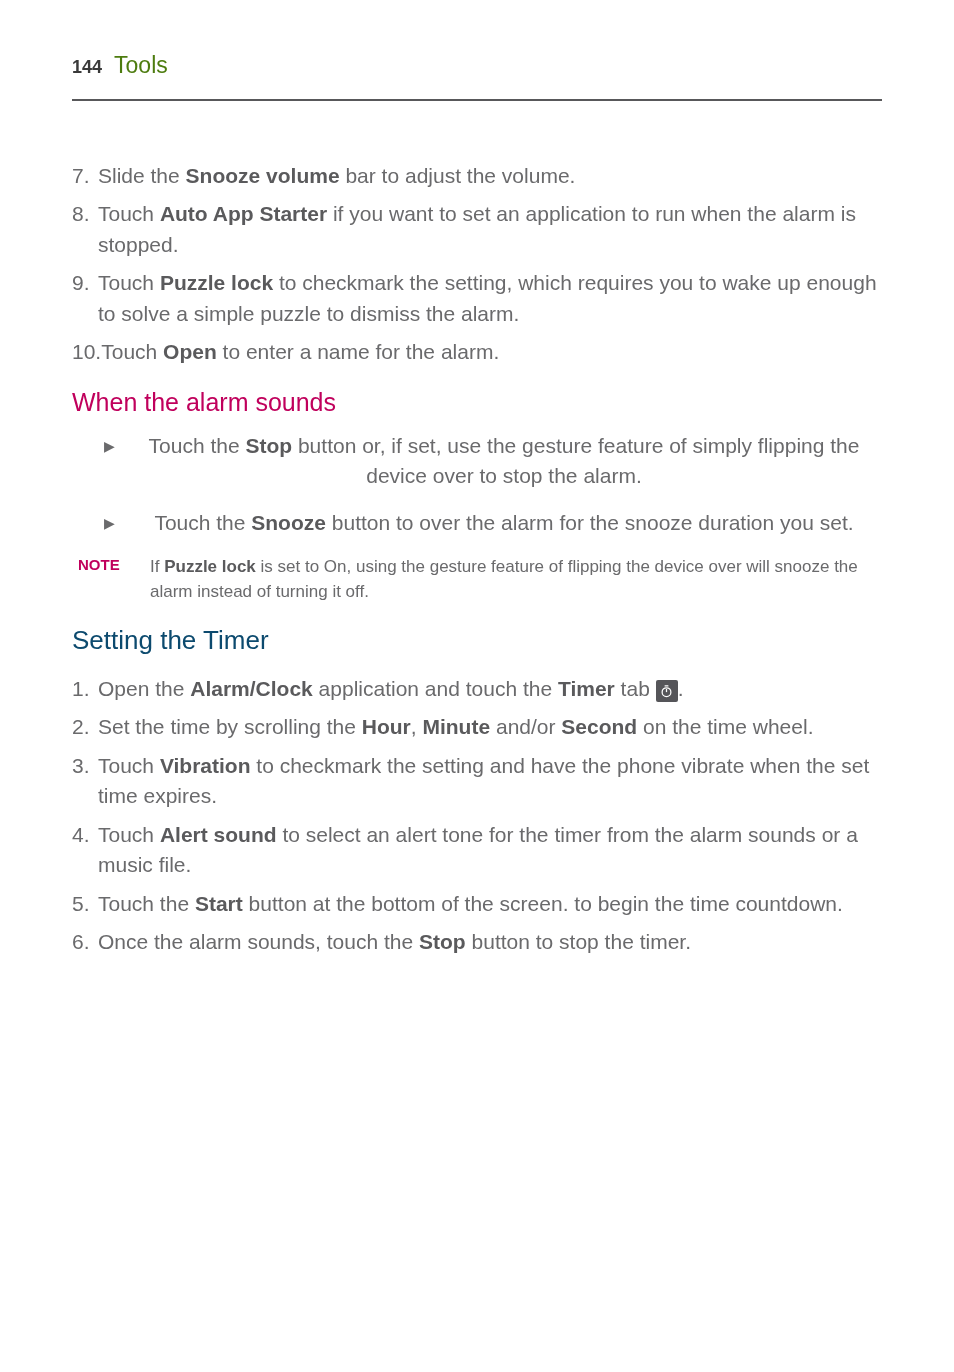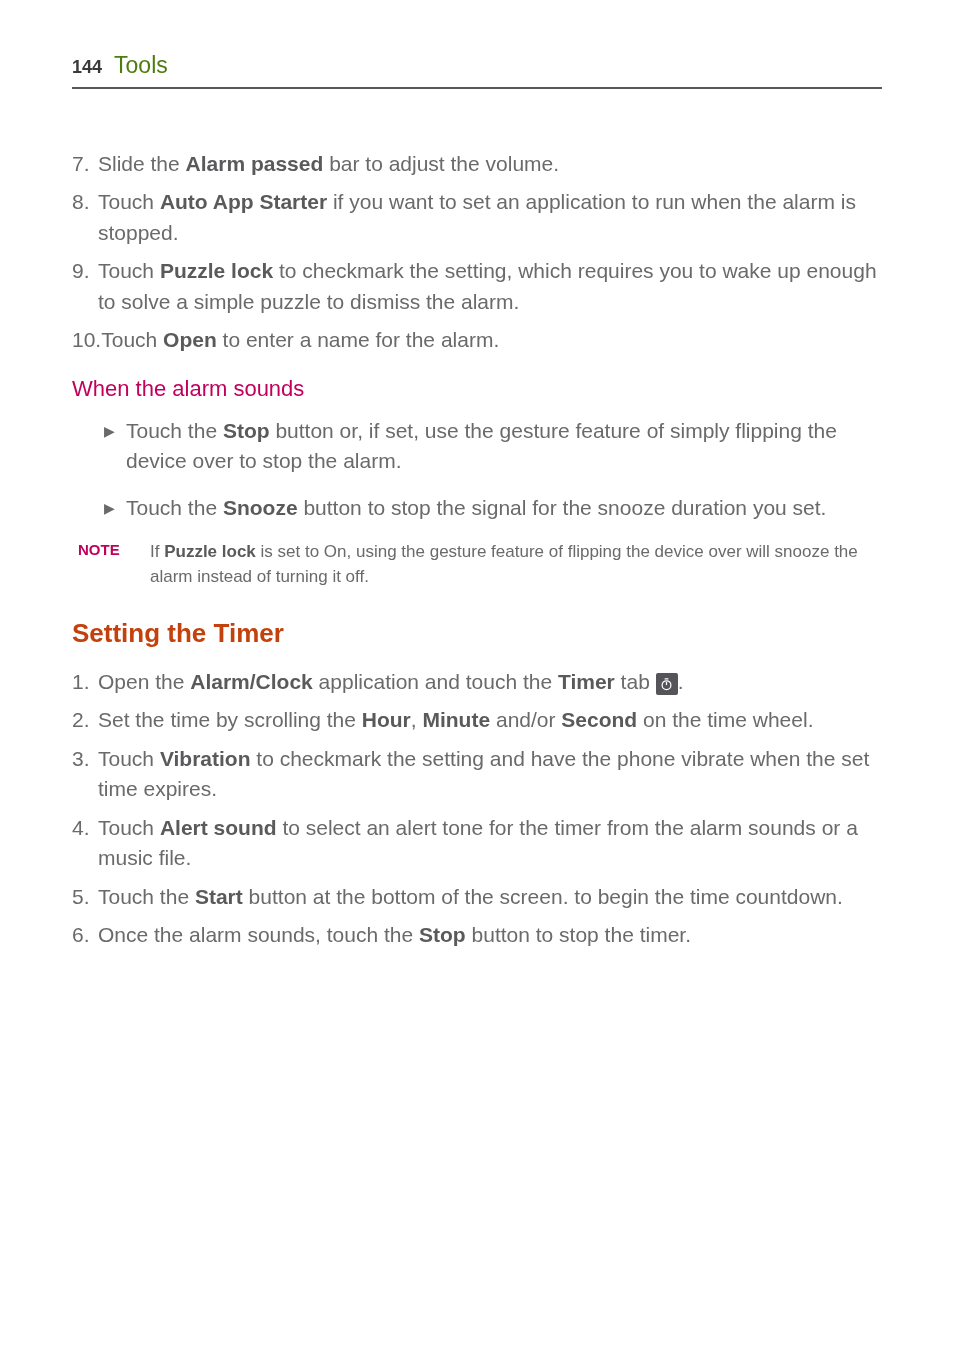--- a/index.html
+++ b/index.html
@@ -12,21 +12,21 @@
       height: 1372px;
       background: #ffffff;
       font-family: Arial, Helvetica, sans-serif;
       color: #58585a;
       padding: 52px 72px 52px 72px;
     }
     .header {
       display: flex;
       align-items: baseline;
       border-bottom: 2px solid #58585a;
-      padding-bottom: 8px;
+      padding-bottom: 20px;
       margin-bottom: 60px;
     }
     .page-number {
       font-size: 18px;
       font-weight: bold;
       color: #3a3a3a;
       margin-right: 12px;
     }
     .section-name {
       font-size: 23px;
@@ -46,41 +46,42 @@
       min-width: 26px;
     }
     .ol-text {
       flex: 1;
     }
     .bold {
       color: #5a5a5c;
       font-weight: 600;
     }
     .h3-red {
-      font-size: 22px;
+      font-size: 25px;
       color: #c0005c;
       font-weight: normal;
       margin-top: 20px;
       margin-bottom: 14px;
     }
     .bullet-item {
       display: flex;
       font-size: 21px;
       line-height: 1.45;
       margin-bottom: 16px;
       margin-left: 32px;
       color: #6a6a6c;
     }
     .bullet-marker {
       min-width: 22px;
       font-size: 14px;
       padding-top: 5px;
     }
     .bullet-text {
       flex: 1;
+      text-align: center;
     }
     .note-row {
       display: flex;
       margin-left: 6px;
       margin-top: 4px;
       margin-bottom: 8px;
     }
     .note-label {
       font-size: 15px;
       font-weight: bold;
@@ -93,23 +94,23 @@
       line-height: 1.5;
       color: #6a6a6c;
       flex: 1;
     }
     .note-bold {
       font-weight: 600;
       color: #5a5a5c;
     }
     .h2-magenta {
       font-size: 26px;
-      font-weight: bold;
-      color: #c2410c;
-      margin-top: 28px;
+      font-weight: normal;
+      color: #0c4a6e;
+      margin-top: 20px;
       margin-bottom: 18px;
     }
     .para {
       font-size: 21px;
       line-height: 1.45;
       margin-bottom: 12px;
       color: #6a6a6c;
     }
     .timer-icon {
       display: inline-flex;
@@ -132,21 +133,21 @@
 <div class="header">
   <span class="page-number">144</span>
   <span class="section-name">Tools</span>
 </div>
 
 <div class="content">
 
   <div id="cont-list">
       <div class="ol-item">
         <div class="ol-marker">7.</div>
-        <div class="ol-text"><span>Slide the </span><span class="bold">Alarm passed</span><span> bar to adjust the volume.</span></div>
+        <div class="ol-text"><span>Slide the </span><span class="bold">Snooze volume</span><span> bar to adjust the volume.</span></div>
       </div>
       <div class="ol-item">
         <div class="ol-marker">8.</div>
         <div class="ol-text"><span>Touch </span><span class="bold">Auto App Starter</span><span> if you want to set an application to run when the alarm is stopped.</span></div>
       </div>
       <div class="ol-item">
         <div class="ol-marker">9.</div>
         <div class="ol-text"><span>Touch </span><span class="bold">Puzzle lock</span><span> to checkmark the setting, which requires you to wake up enough to solve a simple puzzle to dismiss the alarm.</span></div>
       </div>
       <div class="ol-item">
@@ -157,21 +158,21 @@
 
   <h3 class="h3-red">When the alarm sounds</h3>
 
   <div id="alarm-bullets">
       <div class="bullet-item">
         <div class="bullet-marker">▶</div>
         <div class="bullet-text"><span>Touch the </span><span class="bold">Stop</span><span> button or, if set, use the gesture feature of simply flipping the device over to stop the alarm.</span></div>
       </div>
       <div class="bullet-item">
         <div class="bullet-marker">▶</div>
-        <div class="bullet-text"><span>Touch the </span><span class="bold">Snooze</span><span> button to stop the signal for the snooze duration you set.</span></div>
+        <div class="bullet-text"><span>Touch the </span><span class="bold">Snooze</span><span> button to over the alarm for the snooze duration you set.</span></div>
       </div>
     </div>
 
   <div class="note-row">
     <div class="note-label">NOTE</div>
     <div class="note-text">
       <span>If </span><span class="note-bold">Puzzle lock</span><span> is set to On, using the gesture feature of flipping the device over will snooze the alarm instead of turning it off.</span>
     </div>
   </div>
 

